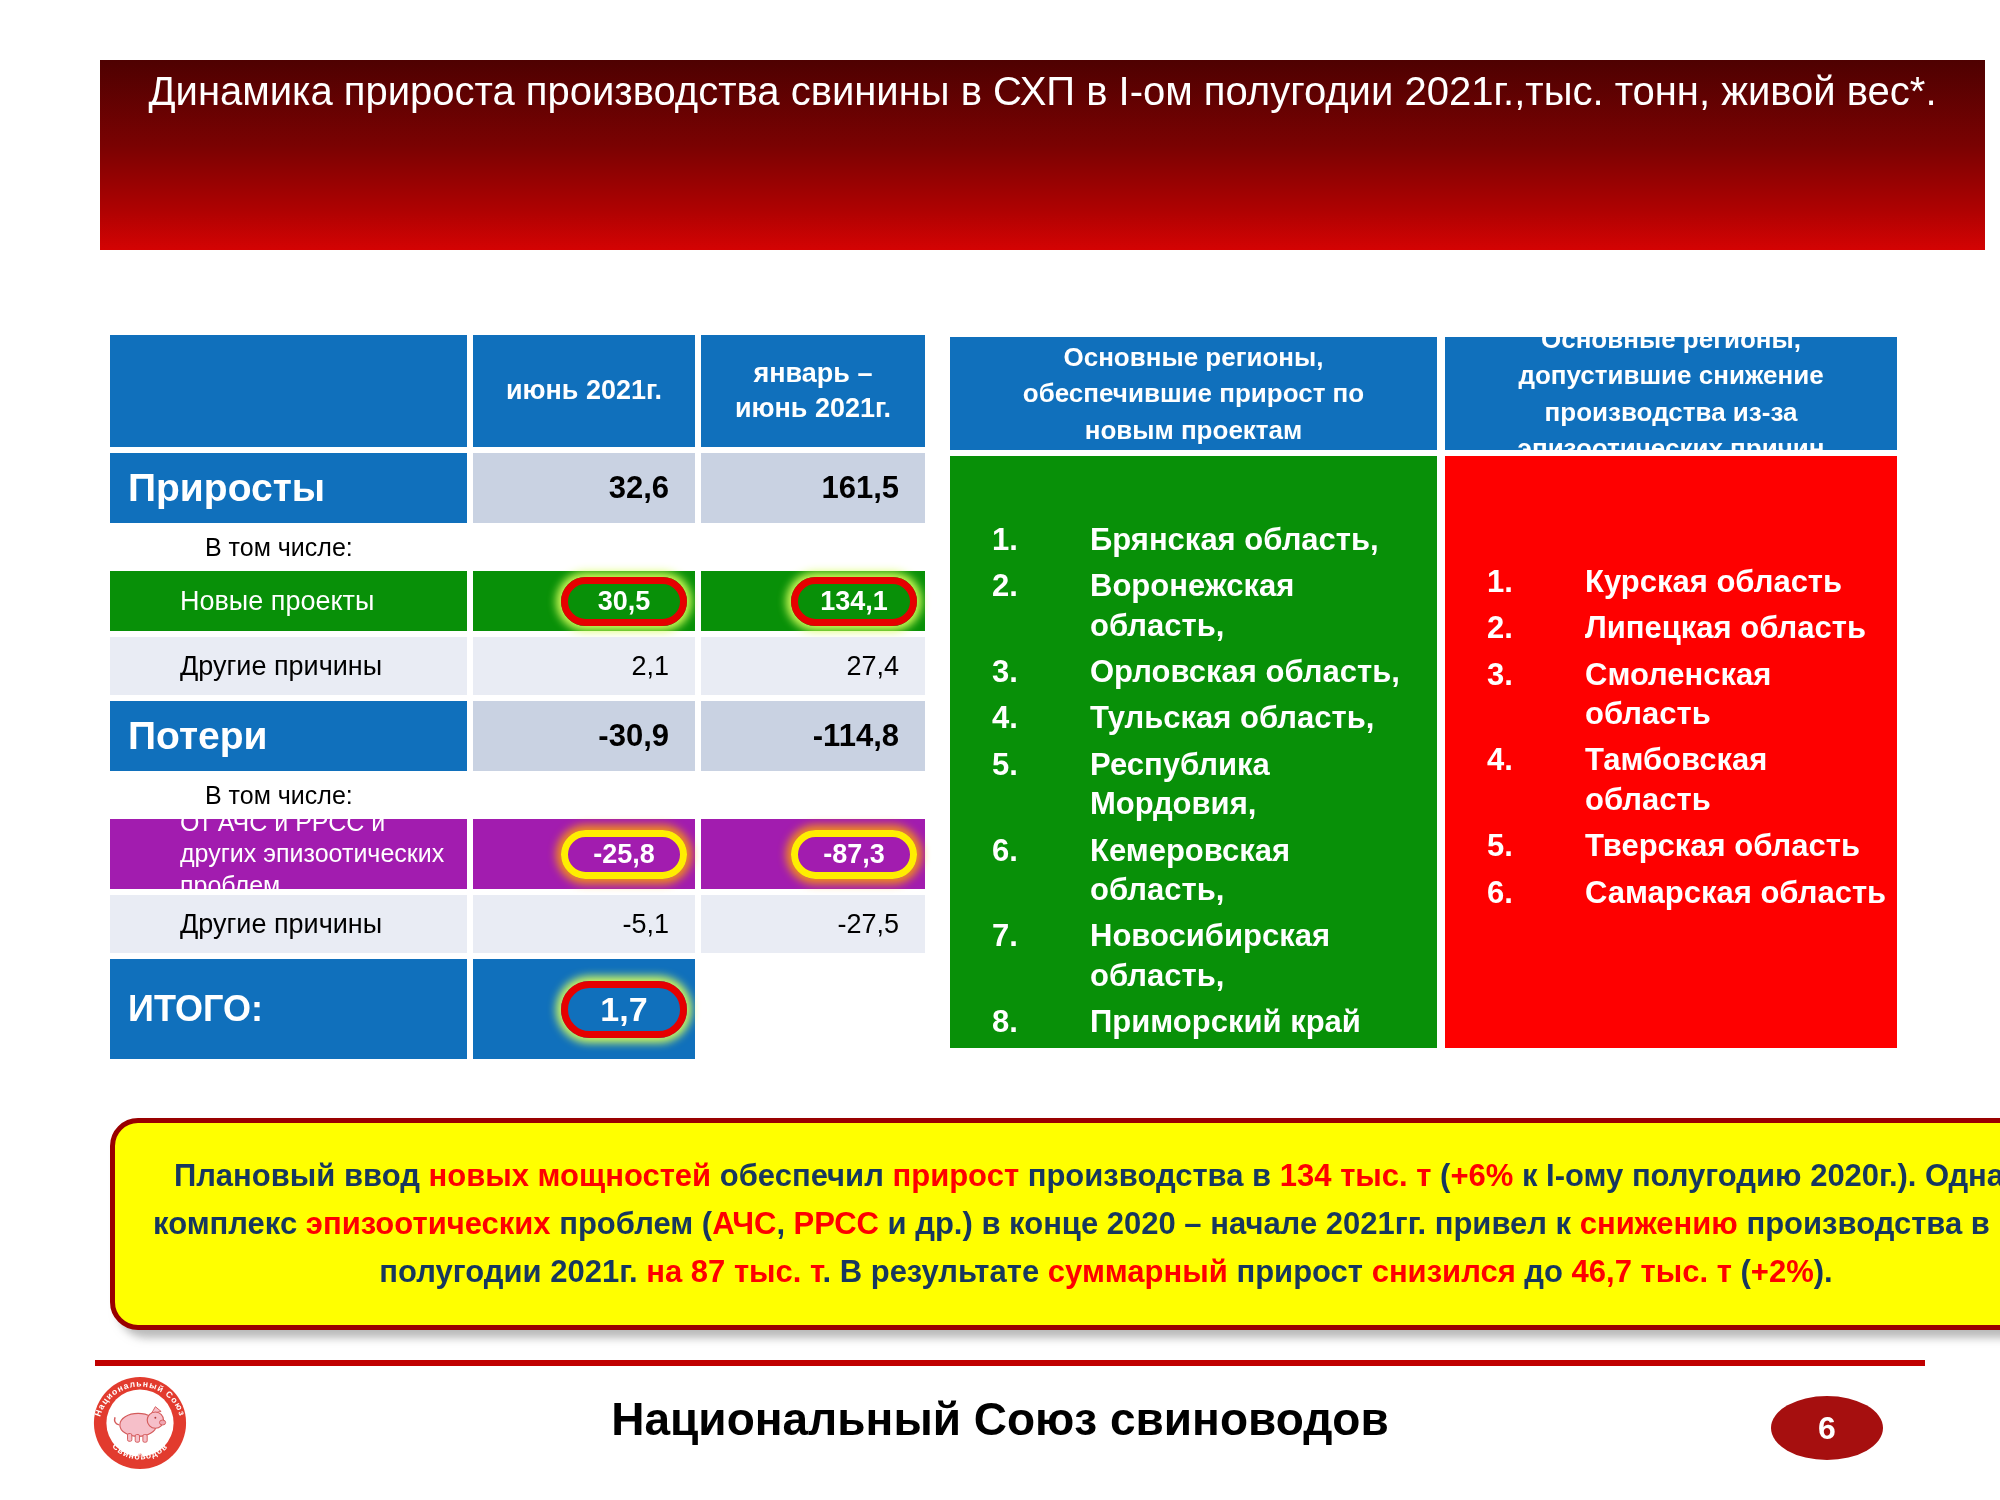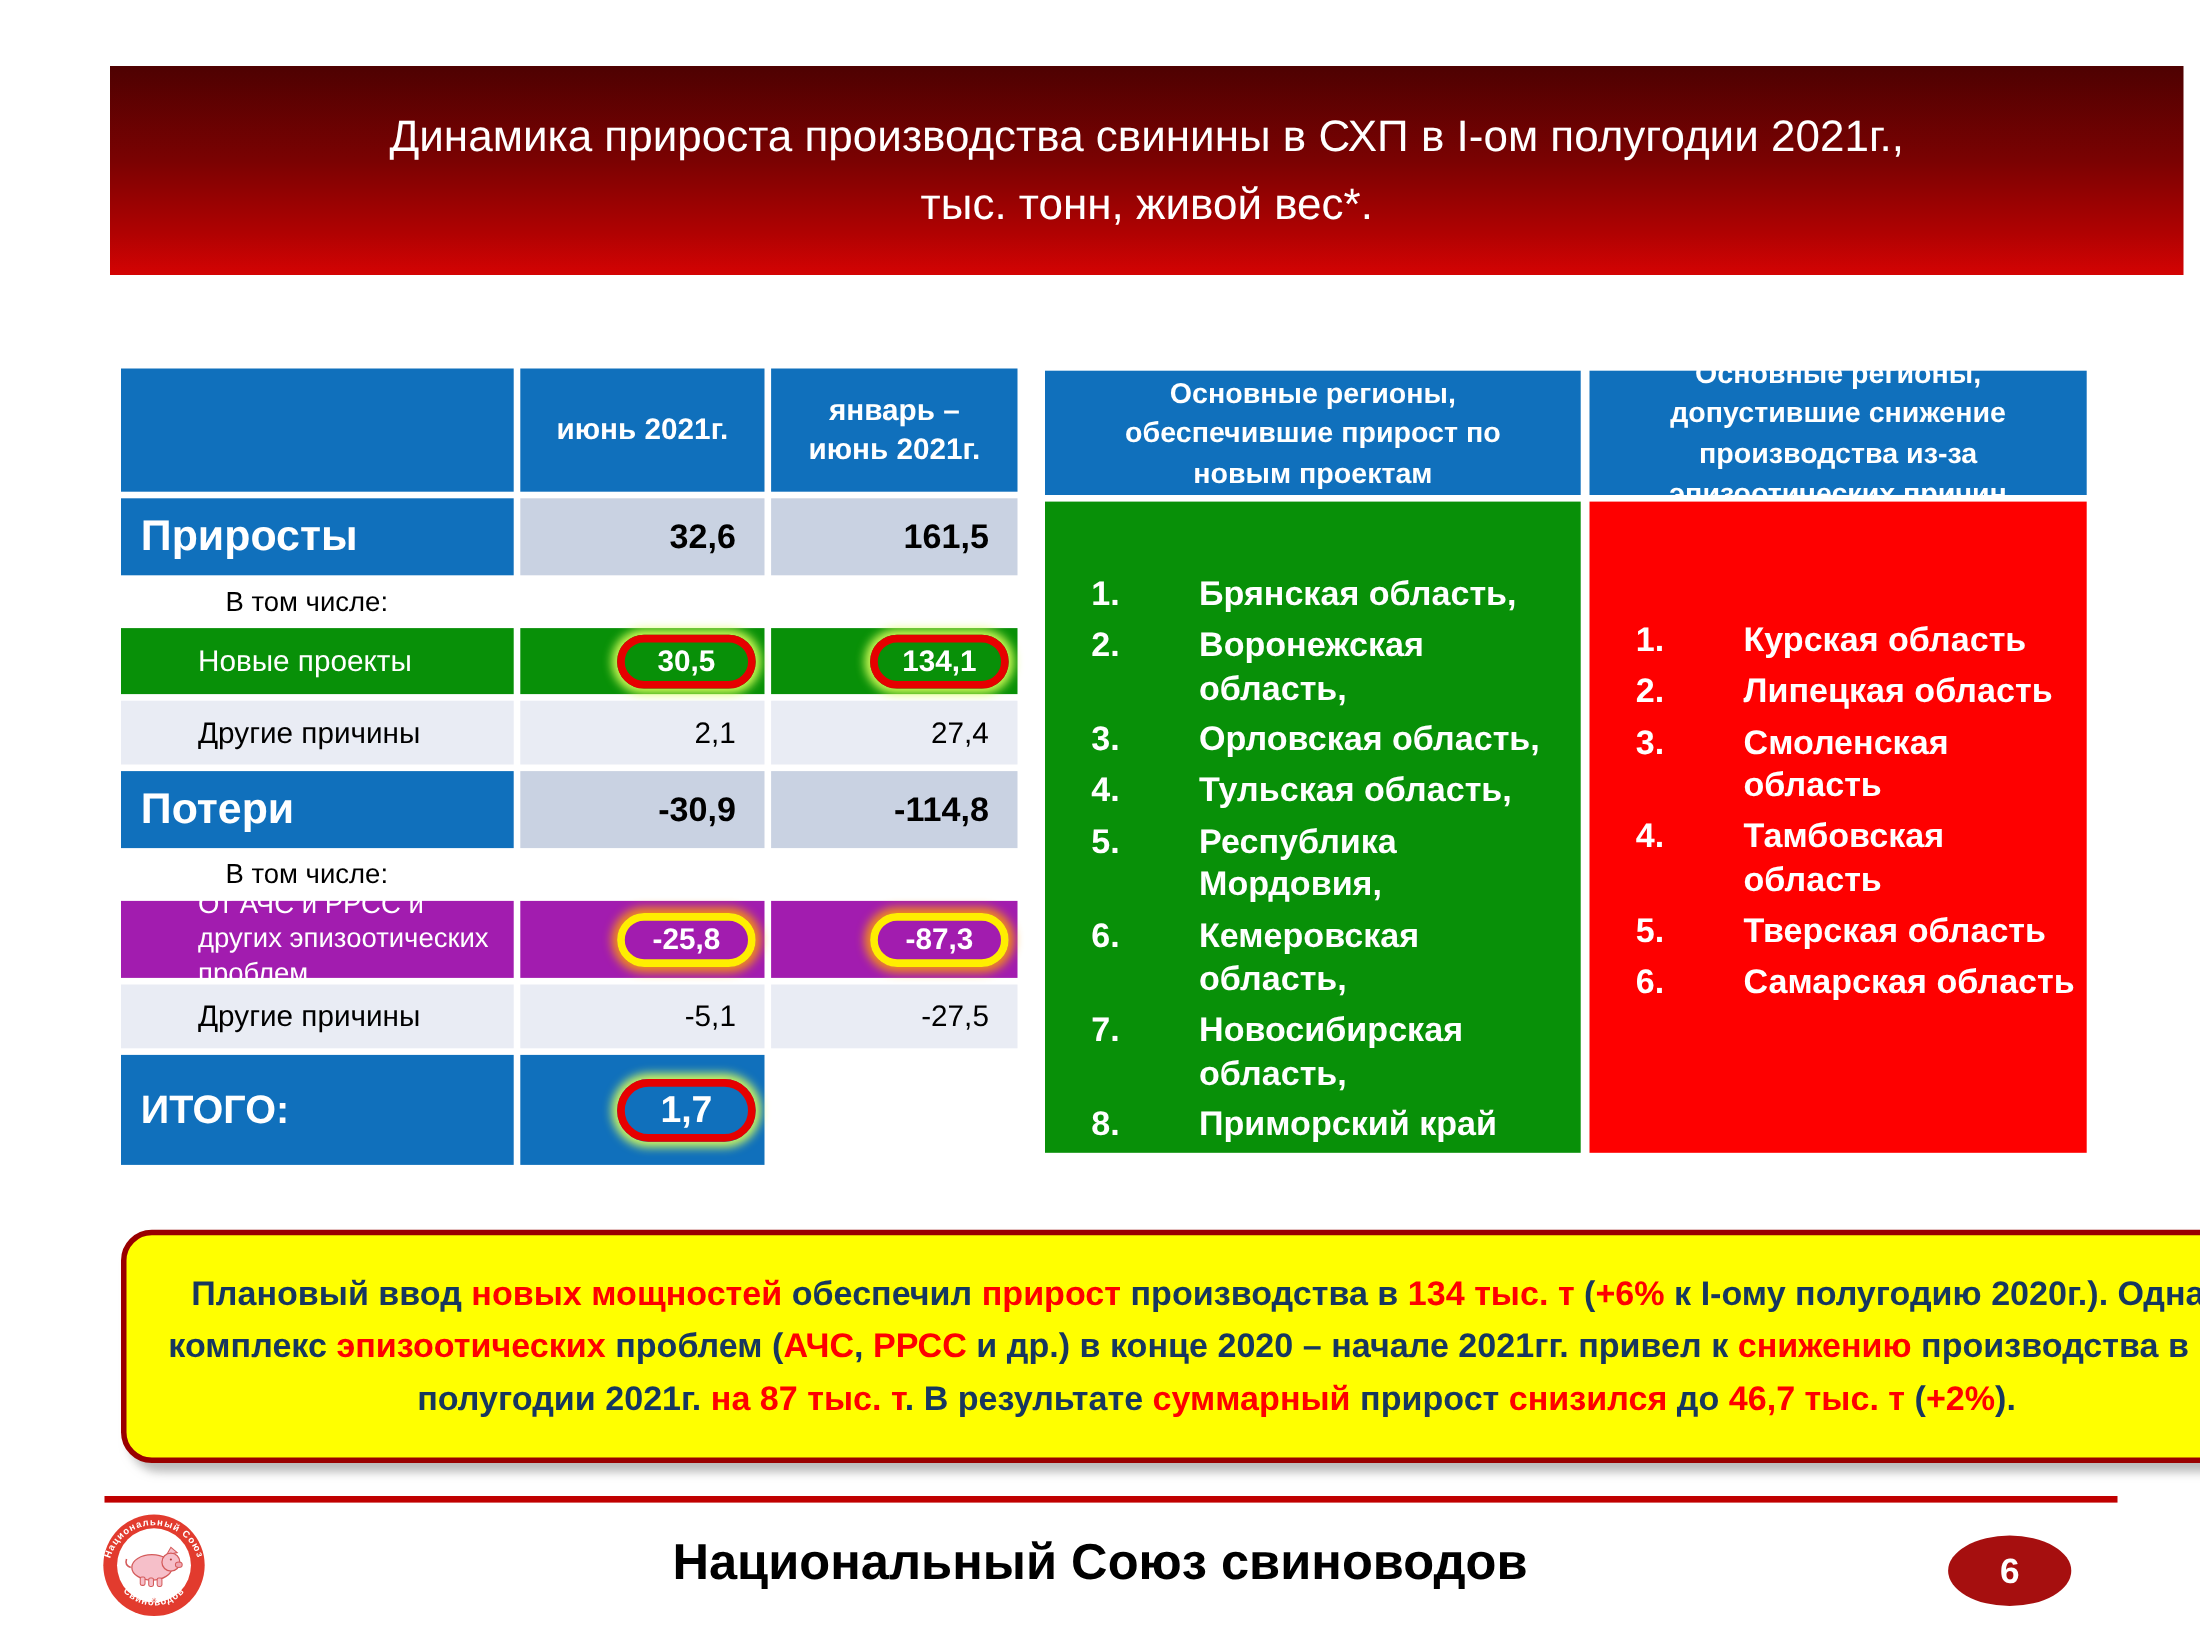--- a/index.html
+++ b/index.html
@@ -4,21 +4,21 @@
 <style>
   html,body{margin:0;padding:0;}
   body{
     width:2000px;height:1500px;position:relative;overflow:hidden;
     background:#ffffff;font-family:"Liberation Sans", sans-serif;
   }
   
   .banner{
     position:absolute;left:100px;top:60px;width:1885px;height:190px;
     background:linear-gradient(180deg,#4e0101 0%, #7a0202 45%, #b00202 80%, #d40303 100%);
-    color:#fff;display:flex;flex-direction:column;justify-content:center;
+    color:#fff;display:flex;flex-direction:row;justify-content:center;
     text-align:center;font-size:40px;line-height:1.55;font-weight:400;
   }
   
   .t-table{position:absolute;left:110px;top:335px;width:815px;}
   .t-row{display:flex;gap:6px;margin-bottom:6px;}
   .cell{display:flex;align-items:center;box-sizing:border-box;}
   .c-label{width:357px;}
   .c-v1{width:222px;}
   .c-v2{width:224px;}
   .r-head .cell{height:112px;background:#1070BC;color:#fff;font-weight:bold;

